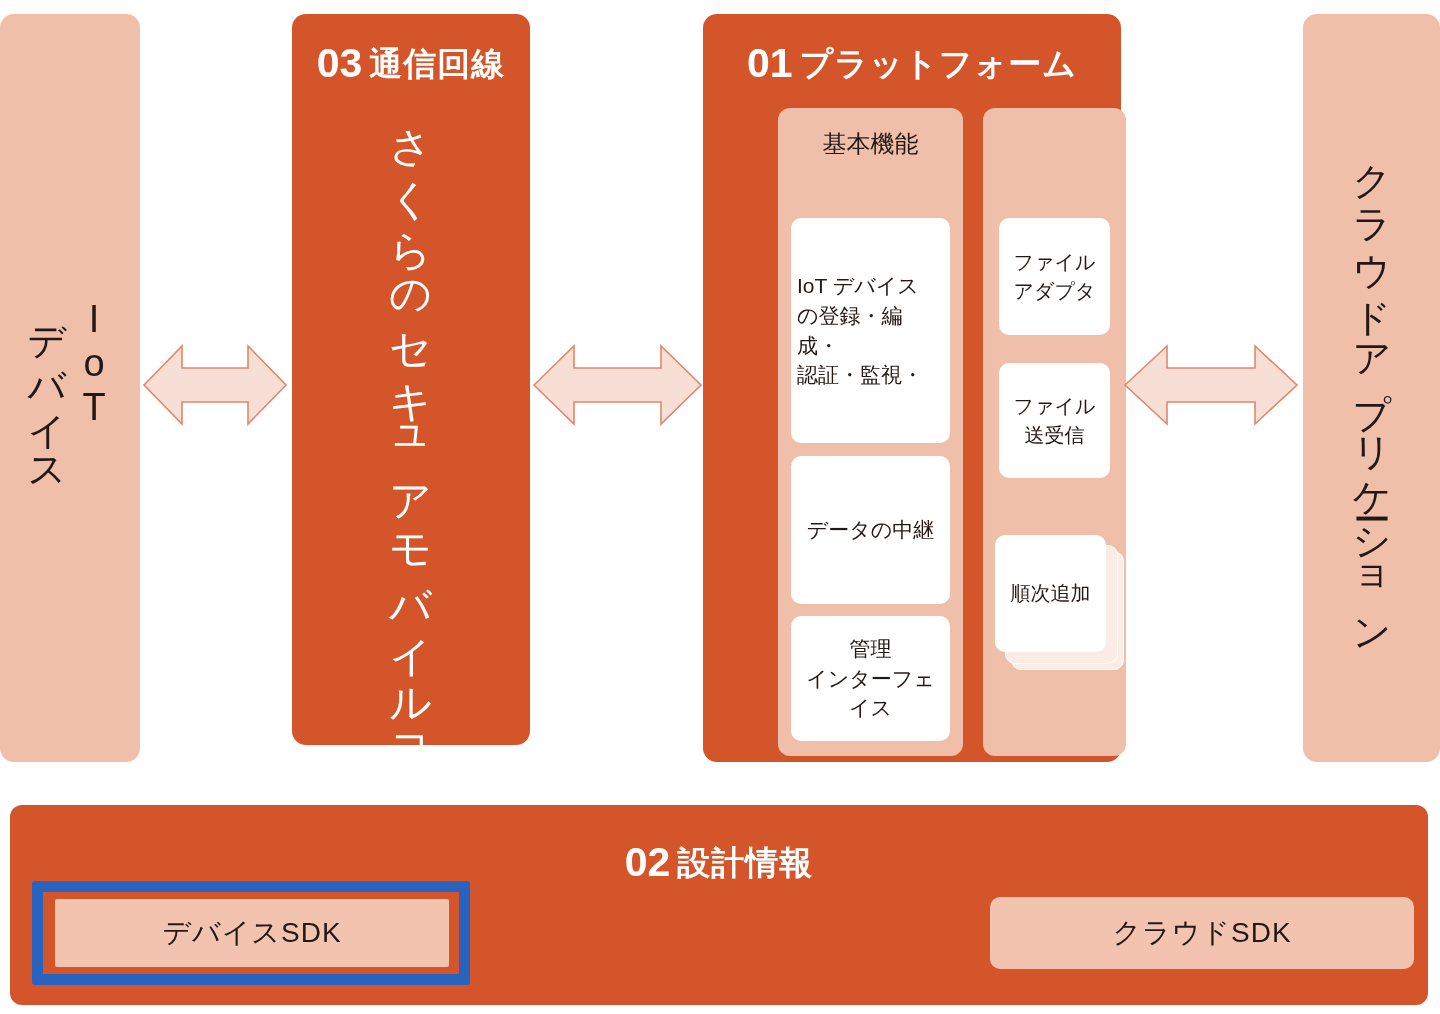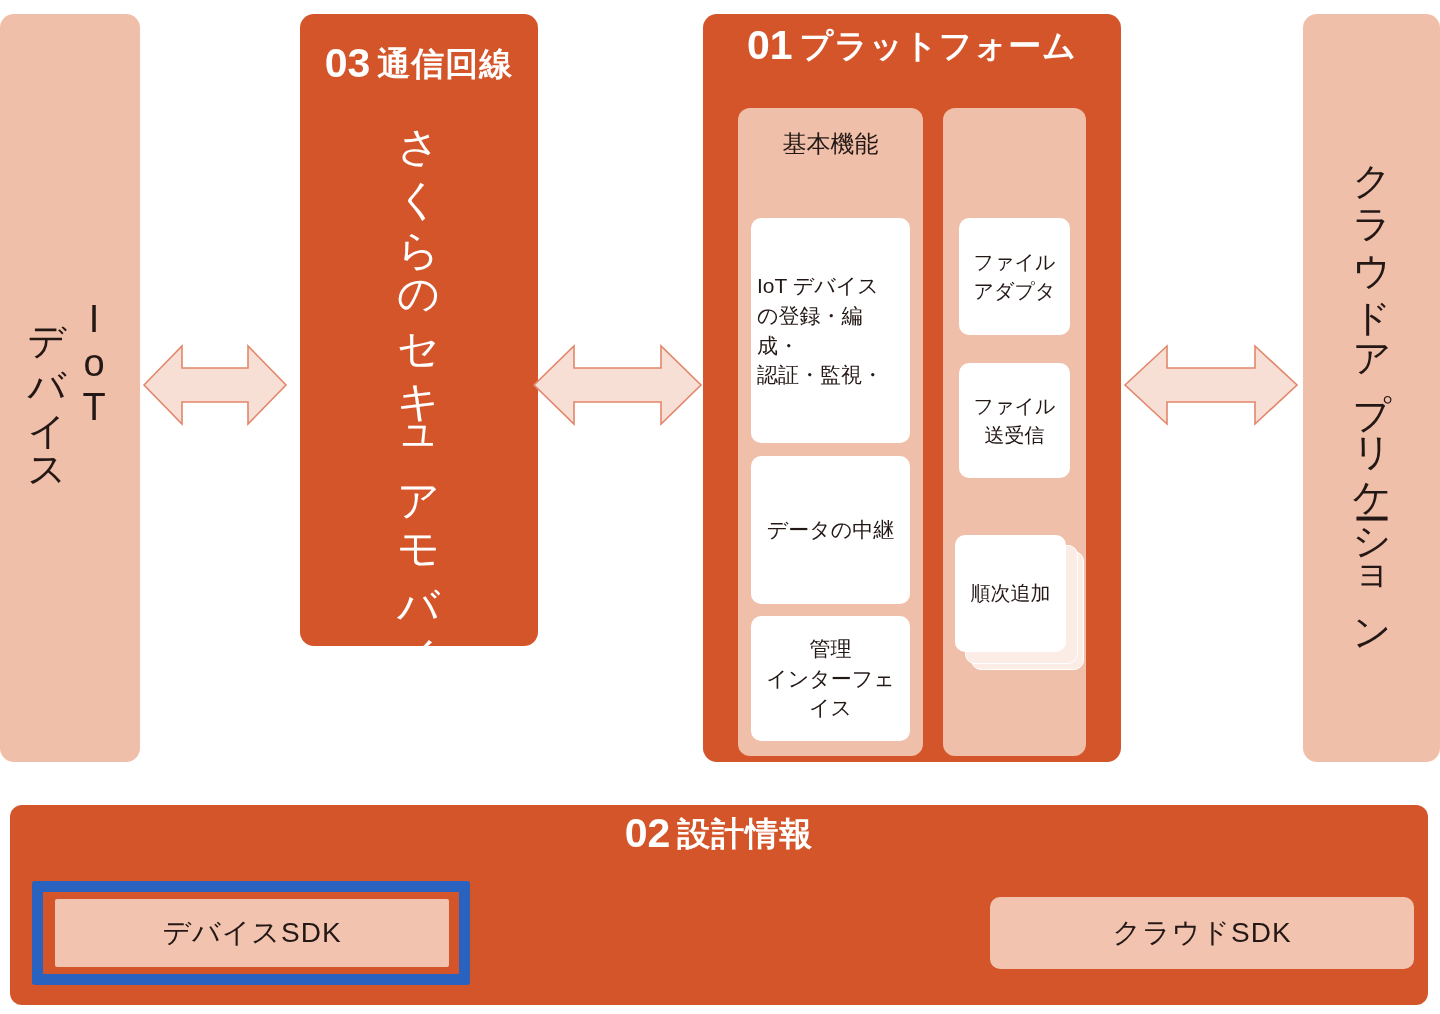--- a/index.html
+++ b/index.html
@@ -66,20 +66,21 @@
   
   .arrow {
     position: absolute;
   }
 
   
   .sub-panel {
     position: absolute;
     background: #efbfa9;
     border-radius: 12px;
+    margin-left: 40px;
   }
   .sub-panel-title {
     position: absolute;
     left: 0;
     right: 0;
     text-align: center;
     font-size: 24px;
     line-height: 1.3;
     color: #231815;
   }
@@ -140,38 +141,38 @@
       <span>デバイス</span>
     </div>
   </div>
 
   <div class="arrow" style="left:140px; top:330px; width:150px; height:110px;">
     <svg width="150" height="110" viewBox="0 0 150 110">
       <polygon points="4,55 42,16 42,38 108,38 108,16 146,55 108,94 108,72 42,72 42,94" fill="#f8dfd6" stroke="#e2876a" stroke-width="1.6"></polygon>
     </svg>
   </div>
 
-  <div class="orange-col" style="left:300px; top:14px; width:238px; height:632px;">
+  <div class="orange-col" style="left:292px; top:14px; width:238px; height:731px;">
     <div class="section-title" style="top:26px;">
       <span class="num">03</span><span class="lbl">通信回線</span>
     </div>
     <div style="position:absolute; left:0; right:0; top:86px; display:flex; justify-content:center;">
       <div class="vtext" style="color:#ffffff; font-size:42px; letter-spacing:3px; line-height:1.12;">さくらのセキュアモバイルコネクト</div>
     </div>
   </div>
 
   <div class="arrow" style="left:530px; top:330px; width:175px; height:110px;">
     <svg width="175" height="110" viewBox="0 0 175 110">
       <polygon points="4,55 44,16 44,38 131,38 131,16 171,55 131,94 131,72 44,72 44,94" fill="#f8dfd6" stroke="#e2876a" stroke-width="1.6"></polygon>
     </svg>
   </div>
 
   <div class="orange-col" style="left:703px; top:14px; width:418px; height:748px;">
 
-    <div class="section-title" style="top:8px;">
+    <div class="section-title" style="top:26px;">
       <span class="num">01</span><span class="lbl">プラットフォーム</span>
     </div>
 
     <div class="sub-panel" style="left:35px; top:94px; width:185px; height:648px;">
       <div class="sub-panel-title" style="top:20px;">基本機能</div>
 
       <div class="white-card" style="left:13px; top:110px; width:159px; height:225px;">
         <div class="card-text" style="text-align:left;">
           <span>IoT デバイス</span><br>
           <span>の登録・編成・</span><br>
@@ -220,21 +221,21 @@
       <polygon points="4,55 46,16 46,38 134,38 134,16 176,55 134,94 134,72 46,72 46,94" fill="#f8dfd6" stroke="#e2876a" stroke-width="1.6"></polygon>
     </svg>
   </div>
 
   <div class="peach-col" style="left:1303px; top:14px; width:137px; height:748px;">
     <div class="vtext" style="font-size:38px;">クラウドアプリケーション</div>
   </div>
 
   <div id="sec02" style="left:10px; top:805px; width:1418px; height:200px;">
 
-    <div class="section-title" style="top:5px;">
+    <div class="section-title" style="top:34px;">
       <span class="num">02</span><span class="lbl">設計情報</span>
     </div>
 
     <div id="sdk-highlight" style="left:22px; top:76px; width:438px; height:104px;"></div>
     <div class="sdk-card squared" style="left:45px; top:94px; width:394px; height:68px;">
       <span>デバイスSDK</span>
     </div>
 
 
     <div class="sdk-card" style="left:980px; top:92px; width:424px; height:72px;">

